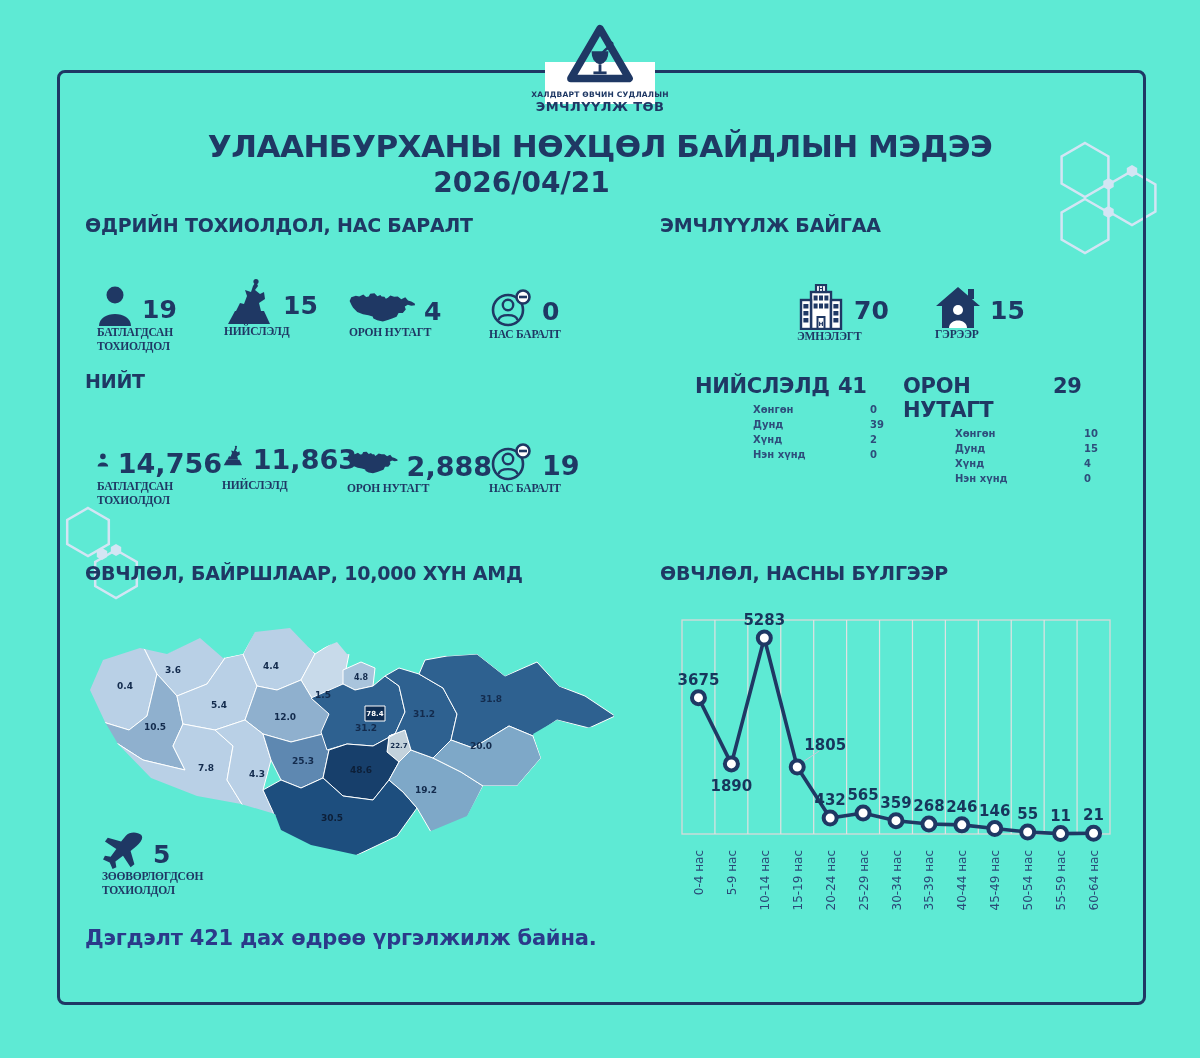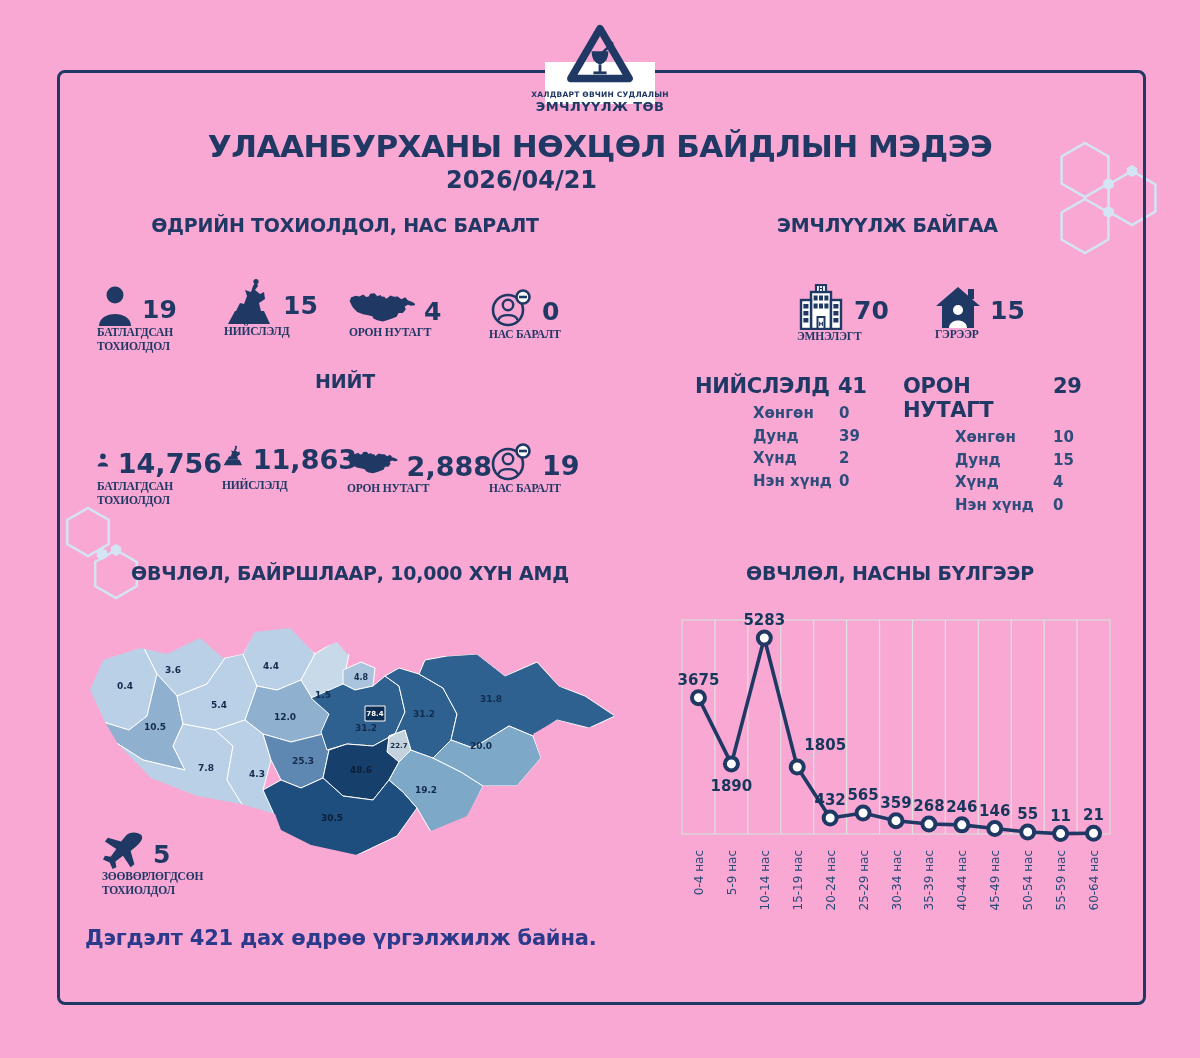--- a/index.html
+++ b/index.html
@@ -1,45 +1,45 @@
 <!DOCTYPE html>
 <html><head>
 <meta charset="utf-8">
 <style>
   html,body{margin:0;padding:0;background:#fff;}
-  .canvas{position:relative;width:1200px;height:1058px;background:#f9a8d4;overflow:hidden;
+  .canvas{position:relative;width:1200px;height:1058px;background:#5eead4;overflow:hidden;
           font-family:"DejaVu Sans","Liberation Sans",sans-serif;color:#1f3864;}
   .border-frame{position:absolute;left:57px;top:70px;width:1083px;height:929px;
                 border:3px solid #1f3864;border-radius:8px;z-index:2;pointer-events:none;}
   .hex{position:absolute;z-index:1;}
   
   .logo-wrap{position:absolute;left:515px;top:24px;width:170px;z-index:3;text-align:center;}
   .logo-patch{position:absolute;left:30px;top:38px;width:110px;height:42px;background:#fff;}
   .logo-wrap svg{position:relative;}
   .logo-l1{position:relative;font-size:7.5px;font-weight:bold;letter-spacing:0.2px;}
   .logo-l2{position:relative;font-size:13px;font-weight:bold;letter-spacing:0.4px;}
   
   .main-title{position:absolute;left:0;top:128px;width:1200px;text-align:center;
               font-size:31px;font-weight:bold;letter-spacing:-0.5px;z-index:3;}
   .main-date{position:absolute;left:0;top:166px;width:1043px;text-align:center;
-             font-size:24px;font-weight:bold;z-index:3;}
-  .sec-title{position:absolute;font-size:19px;font-weight:bold;text-align:center;
+             font-size:28px;font-weight:bold;z-index:3;}
+  .sec-title{position:absolute;font-size:19px;font-weight:bold;
              letter-spacing:-0.2px;z-index:3;}
   
   .stat{position:absolute;z-index:3;}
   .stat-top{display:flex;align-items:center;gap:9px;}
   .stat-num{font-weight:bold;font-size:25px;white-space:nowrap;margin-top:7px;}
   .stat-num.big{font-size:27px;}
   .stat-lbl{font-weight:bold;font-size:11.5px;line-height:1.2;letter-spacing:-0.2px;font-family:Liberation Serif, serif;}
   
   .sev-col{position:absolute;z-index:3;}
   .sev-head{display:flex;font-size:21px;font-weight:bold;letter-spacing:-0.3px;margin-bottom:4px;}
   .sev-head .htxt{width:143px;}
   .sev-col.c2 .sev-head .htxt{width:150px;}
-  .sev-row{display:flex;font-size:15px;font-weight:bold;color:#2e4d7b;line-height:1.5;}
+  .sev-row{display:flex;font-size:10px;font-weight:bold;color:#2e4d7b;line-height:1.5;gap:31px;}
   .sev-row .lbl{margin-left:58px;width:86px;}
   .sev-col.c2 .sev-row .lbl{margin-left:52px;width:98px;}
   
   #map-svg{position:absolute;left:85px;top:628px;width:530px;height:237px;z-index:3;}
   #age-chart{position:absolute;left:676px;top:612px;width:442px;height:302px;z-index:3;}
   .footnote{position:absolute;left:85px;top:926px;width:530px;
             font-size:21px;font-weight:bold;color:#2b3a8a;z-index:3;letter-spacing:-0.2px;}
 </style>
 </head>
 <body>

